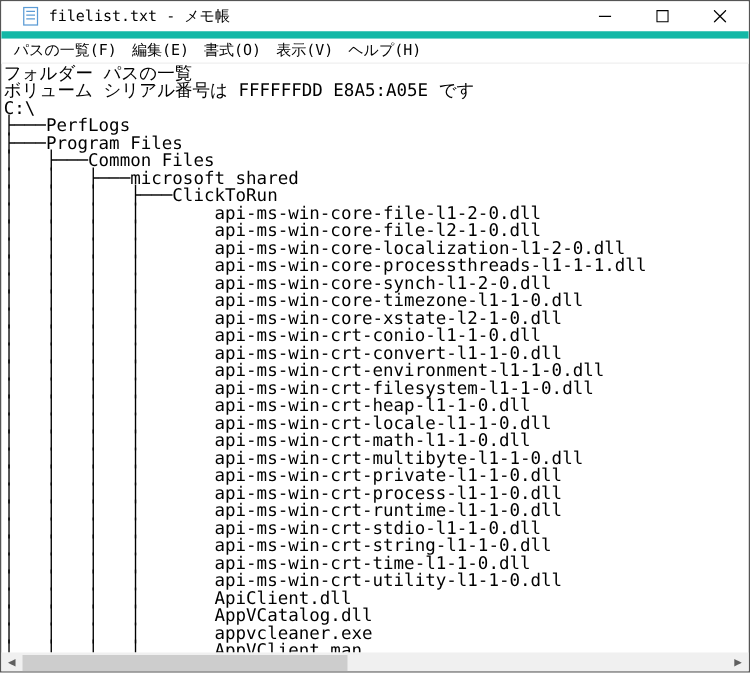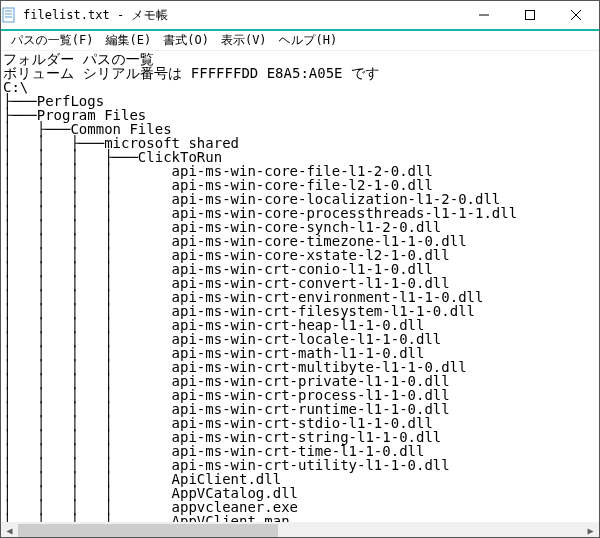--- a/index.html
+++ b/index.html
@@ -7,24 +7,24 @@
     font-family: "MS Gothic", "Meiryo", monospace;
     background: #fff;
     width: 600px;
     height: 538px;
     overflow: hidden;
     border: 1px solid #555;
   }
   .titlebar {
     height: 30px;
     background: #fff;
-    border-bottom: 2px solid #14b8a6;
+    border-bottom: 6px solid #14b8a6;
     display: flex;
     align-items: center;
-    padding-left: 0;
+    padding-left: 16px;
   }
   .titlebar .icon {
     width: 16px; height: 16px;
     margin-right: 6px;
     display: flex; align-items: center; justify-content: center;
   }
   .titlebar .title {
     font-size: 12px;
     color: #000;
     flex: 1;

